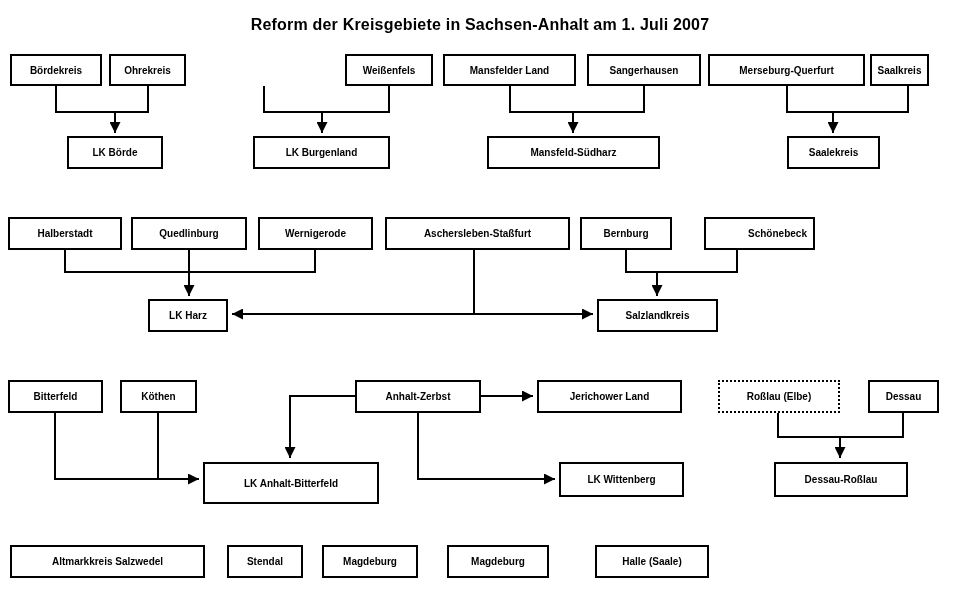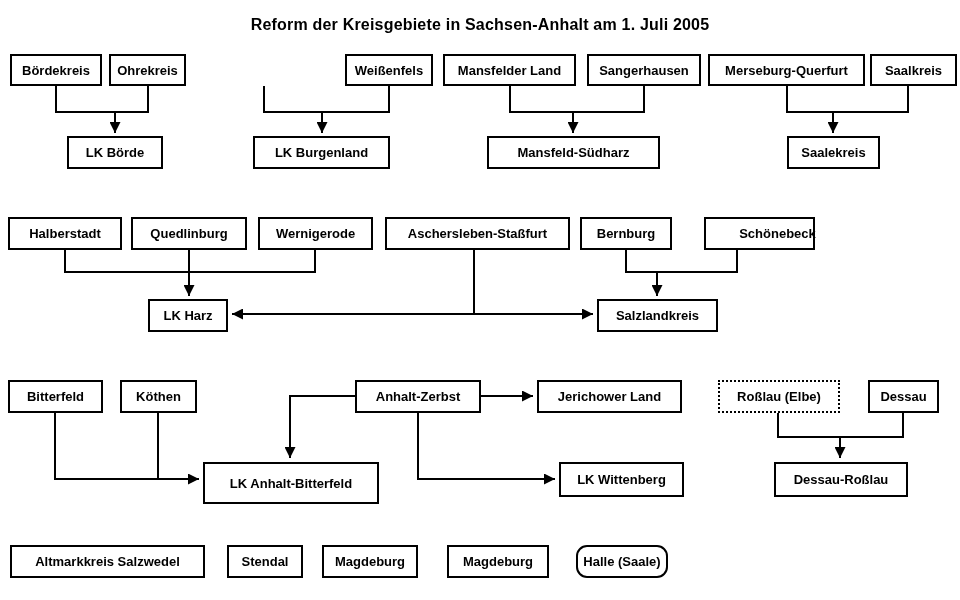--- a/index.html
+++ b/index.html
@@ -29,34 +29,34 @@
   }
   #nodes { position: absolute; top: 0; left: 0; width: 960px; height: 600px; }
   .node {
     position: absolute;
     box-sizing: border-box;
     border: 2px solid #000000;
     background: #ffffff;
     display: flex;
     align-items: center;
     justify-content: center;
-    font-size: 13px;
+    font-size: 10px;
     font-weight: bold;
     color: #000000;
     white-space: nowrap;
     text-align: center;
   }
   .node.dotted { border-style: dotted; }
   .edge { stroke: #000000; stroke-width: 2; fill: none; }
 </style>
 </head>
 <body>
 
 <div id="canvas">
-  <div id="page-title">Reform der Kreisgebiete in Sachsen-Anhalt am 1. Juli 2005</div>
+  <div id="page-title">Reform der Kreisgebiete in Sachsen-Anhalt am 1. Juli 2007</div>
   <svg id="edges" viewBox="0 0 960 600" xmlns="http://www.w3.org/2000/svg">
     <defs>
       <marker id="arrow-end" viewBox="0 0 10 10" refX="10" refY="5" markerWidth="6.5" markerHeight="5.5" orient="auto">
         <path d="M0,0 L10,5 L0,10 z" fill="#000000"></path>
       </marker>
       <marker id="arrow-start" viewBox="0 0 10 10" refX="10" refY="5" markerWidth="6.5" markerHeight="5.5" orient="auto-start-reverse">
         <path d="M0,0 L10,5 L0,10 z" fill="#000000"></path>
       </marker>
     </defs>
     <g id="edge-group">
@@ -83,21 +83,21 @@
         <path d="M840,437 L840,458" class="edge" marker-end="url(#arrow-end)"></path>
       </g>
   </svg>
   <div id="nodes">
       <div class="node" style="left: 10px; top: 54px; width: 92px; height: 32px;">Bördekreis</div>
       <div class="node" style="left: 109px; top: 54px; width: 77px; height: 32px;">Ohrekreis</div>
       <div class="node" style="left: 345px; top: 54px; width: 88px; height: 32px;">Weißenfels</div>
       <div class="node" style="left: 443px; top: 54px; width: 133px; height: 32px;">Mansfelder Land</div>
       <div class="node" style="left: 587px; top: 54px; width: 114px; height: 32px;">Sangerhausen</div>
       <div class="node" style="left: 708px; top: 54px; width: 157px; height: 32px;">Merseburg-Querfurt</div>
-      <div class="node" style="left: 870px; top: 54px; width: 87px; height: 32px;">Saalkreis</div>
+      <div class="node" style="left: 870px; top: 54px; width: 59px; height: 32px;">Saalkreis</div>
       <div class="node" style="left: 67px; top: 136px; width: 96px; height: 33px;">LK Börde</div>
       <div class="node" style="left: 253px; top: 136px; width: 137px; height: 33px;">LK Burgenland</div>
       <div class="node" style="left: 487px; top: 136px; width: 173px; height: 33px;">Mansfeld-Südharz</div>
       <div class="node" style="left: 787px; top: 136px; width: 93px; height: 33px;">Saalekreis</div>
       <div class="node" style="left: 8px; top: 217px; width: 114px; height: 33px;">Halberstadt</div>
       <div class="node" style="left: 131px; top: 217px; width: 116px; height: 33px;">Quedlinburg</div>
       <div class="node" style="left: 258px; top: 217px; width: 115px; height: 33px;">Wernigerode</div>
       <div class="node" style="left: 385px; top: 217px; width: 185px; height: 33px;">Aschersleben-Staßfurt</div>
       <div class="node" style="left: 580px; top: 217px; width: 92px; height: 33px;">Bernburg</div>
       <div class="node" style="left: 704px; top: 217px; width: 111px; height: 33px; padding-left: 36px;">Schönebeck</div>
@@ -109,15 +109,15 @@
       <div class="node" style="left: 537px; top: 380px; width: 145px; height: 33px;">Jerichower Land</div>
       <div class="node dotted" style="left: 718px; top: 380px; width: 122px; height: 33px;">Roßlau (Elbe)</div>
       <div class="node" style="left: 868px; top: 380px; width: 71px; height: 33px;">Dessau</div>
       <div class="node" style="left: 203px; top: 462px; width: 176px; height: 42px;">LK Anhalt-Bitterfeld</div>
       <div class="node" style="left: 559px; top: 462px; width: 125px; height: 35px;">LK Wittenberg</div>
       <div class="node" style="left: 774px; top: 462px; width: 134px; height: 35px;">Dessau-Roßlau</div>
       <div class="node" style="left: 10px; top: 545px; width: 195px; height: 33px;">Altmarkkreis Salzwedel</div>
       <div class="node" style="left: 227px; top: 545px; width: 76px; height: 33px;">Stendal</div>
       <div class="node" style="left: 322px; top: 545px; width: 96px; height: 33px;">Magdeburg</div>
       <div class="node" style="left: 447px; top: 545px; width: 102px; height: 33px;">Magdeburg</div>
-      <div class="node" style="left: 576px; top: 545px; width: 92px; height: 33px; border-radius: 11px;">Halle (Saale)</div>
+      <div class="node" style="left: 595px; top: 545px; width: 114px; height: 33px;">Halle (Saale)</div>
     </div>
 </div>
 
 </body></html>

